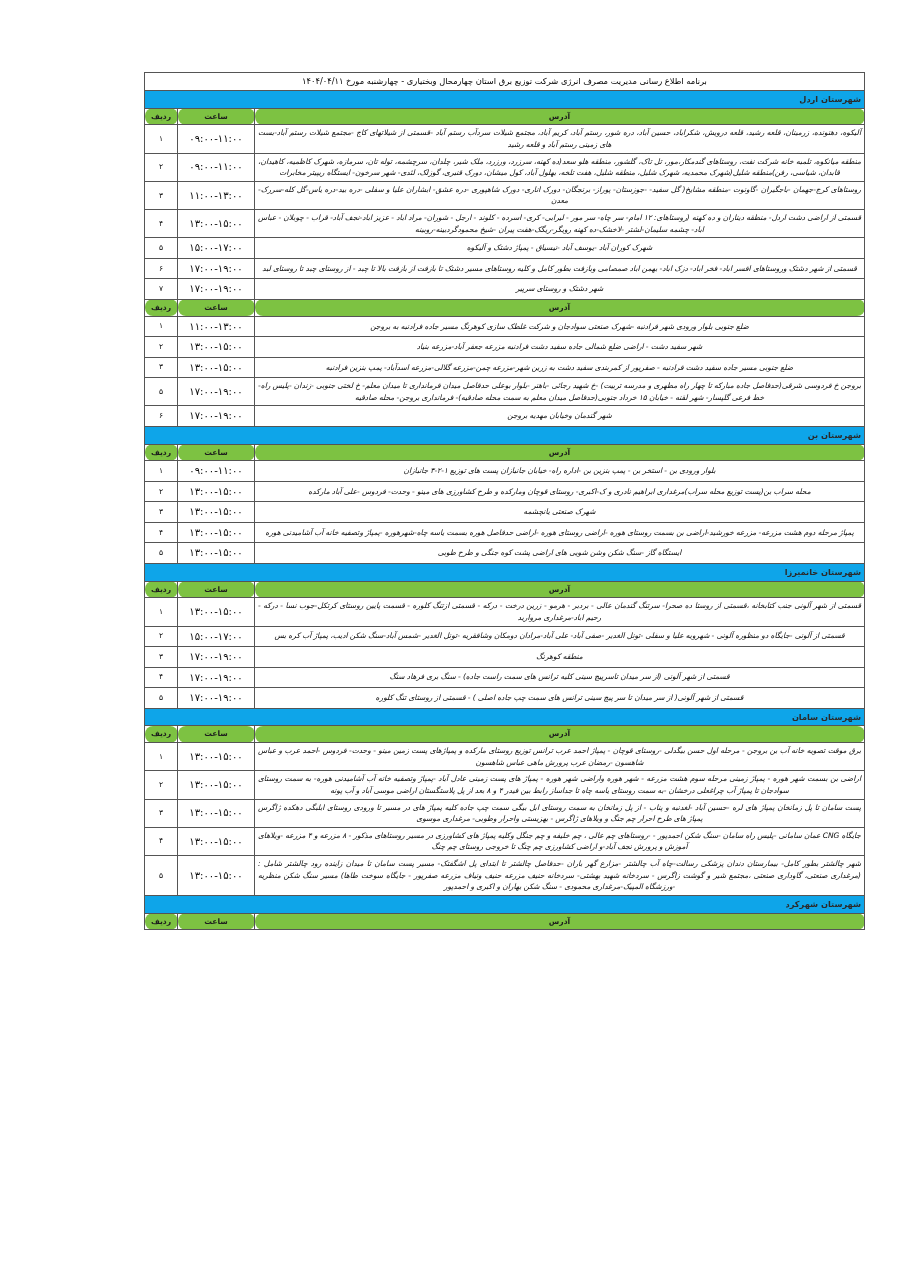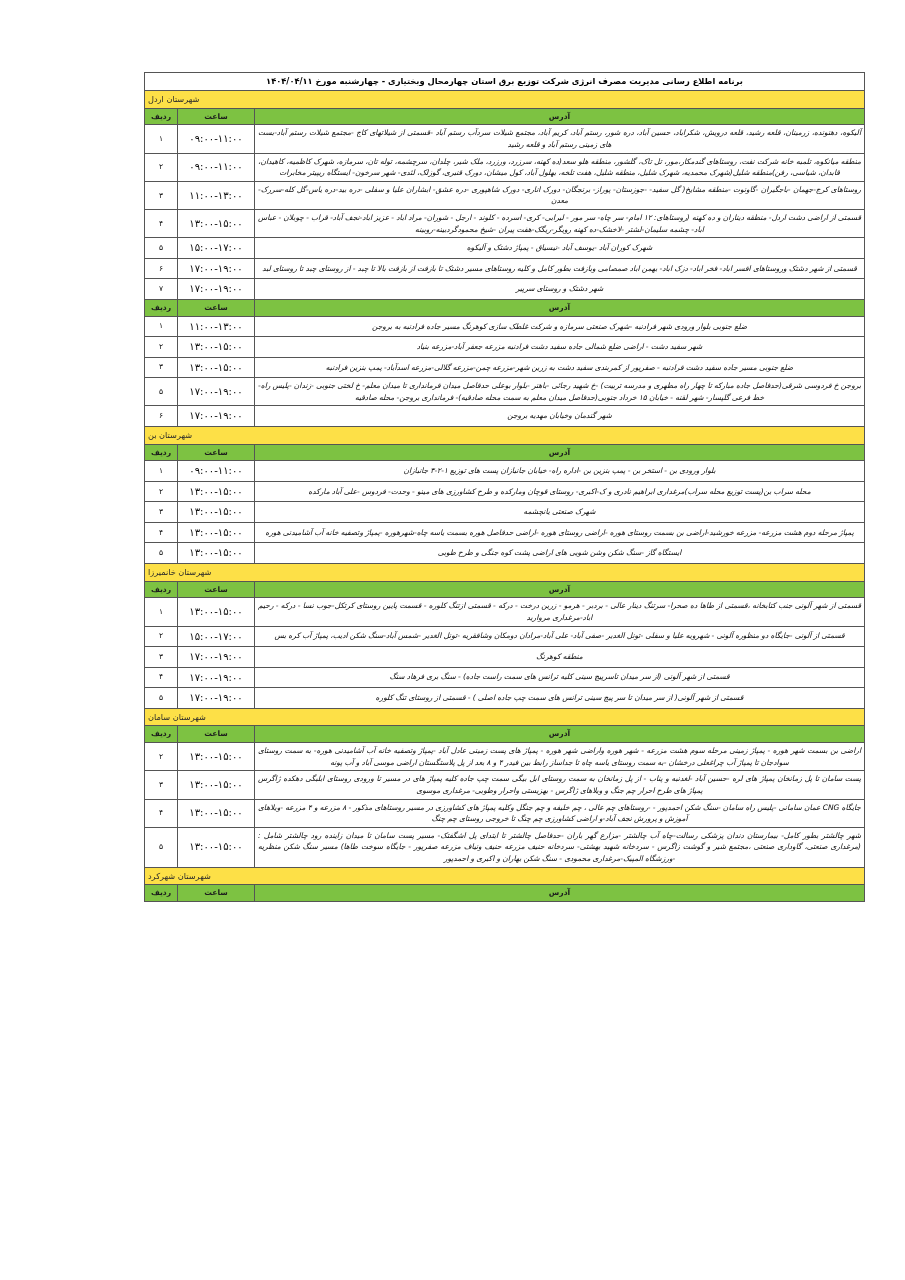--- a/index.html
+++ b/index.html
@@ -38,41 +38,42 @@
   
   col.c-addr  { width: 610px; }
   col.c-time  { width: 77px; }
   col.c-row   { width: 33px; }
 
   .title-row td {
     border: 1px solid #3c3c3c;
     background: #ffffff;
     text-align: center;
     font-size: 8.3px;
-    font-weight: bold;
+    font-weight: normal;
     color: #000000;
     padding: 6px 4px 7px 4px;
     letter-spacing: 0;
   }
   .county-row td {
-    background: #fde047;
-    text-align: left;
+    background: #0ea5e9;
+    text-align: right;
     font-size: 8.2px;
-    font-weight: normal;
+    font-weight: bold;
     color: #2b2b2b;
     padding: 3px 4px;
     border: 1px solid #3c3c3c;
   }
   .head-row td {
     background: #7dc242;
     text-align: center;
     font-size: 7.6px;
     font-weight: bold;
     color: #1d1d1d;
     padding: 3px 4px;
+    border-radius: 8px;
   }
   .data-row td {
     background: #ffffff;
     font-size: 7.5px;
     color: #0a0a0a;
   }
   td.addr {
     text-align: justify;
     text-align-last: center;
     padding: 4px 6px 5px 6px;
@@ -152,21 +153,21 @@
           <td class="addr short">شهر دشتک  و روستای سرپیر</td>
           <td class="time">۱۷:۰۰-۱۹:۰۰</td>
           <td class="rownum">۷</td>
         </tr>
         <tr class="head-row">
           <td>آدرس</td>
           <td>ساعت</td>
           <td>ردیف</td>
         </tr>
         <tr class="data-row">
-          <td class="addr short">ضلع جنوبی بلوار ورودی شهر فرادنبه -شهرک صنعتی سرمازه و شرکت غلطک سازی کوهرنگ مسیر جاده فرادنبه به بروجن</td>
+          <td class="addr short">ضلع جنوبی بلوار ورودی شهر فرادنبه -شهرک صنعتی سوادجان و شرکت غلطک سازی کوهرنگ مسیر جاده فرادنبه به بروجن</td>
           <td class="time">۱۱:۰۰-۱۳:۰۰</td>
           <td class="rownum">۱</td>
         </tr>
         <tr class="data-row">
           <td class="addr short">شهر سفید دشت - اراضی ضلع شمالی جاده سفید دشت فرادنبه مزرعه جعفر آباد-مزرعه بنیاد</td>
           <td class="time">۱۳:۰۰-۱۵:۰۰</td>
           <td class="rownum">۲</td>
         </tr>
         <tr class="data-row">
           <td class="addr short">ضلع جنوبی مسیر جاده سفید دشت فرادنبه  - صفرپور از کمربندی سفید دشت به زرین شهر-مزرعه چمن-مزرعه گلالی-مزرعه اسدآباد- پمپ بنزین فرادنبه</td>
@@ -218,21 +219,21 @@
         </tr>
         <tr class="county-row">
           <td colspan="3">شهرستان خانمیرزا</td>
         </tr>
         <tr class="head-row">
           <td>آدرس</td>
           <td>ساعت</td>
           <td>ردیف</td>
         </tr>
         <tr class="data-row">
-          <td class="addr">قسمتی از شهر آلونی جنب کتابخانه ،قسمتی از طاها  ده صحرا- سرتنگ دینار عالی - بردبر - هرمو - زرین درخت - درکه - قسمتی ازتنگ کلوره - قسمت پایین روستای کرتکل-جوب نسا  - درکه  -  رحیم اباد-مرغداری مروارید</td>
+          <td class="addr">قسمتی از شهر آلونی جنب کتابخانه ،قسمتی از روستا  ده صحرا- سرتنگ گندمان عالی - بردبر - هرمو - زرین درخت - درکه - قسمتی ازتنگ کلوره - قسمت پایین روستای کرتکل-جوب نسا  - درکه  -  رحیم اباد-مرغداری مروارید</td>
           <td class="time">۱۳:۰۰-۱۵:۰۰</td>
           <td class="rownum">۱</td>
         </tr>
         <tr class="data-row">
           <td class="addr">قسمتی از آلونی -جایگاه دو منظوره آلونی - شهرویه علیا و سفلی -تونل الغدیر -صفی آباد- علی آباد-مرادان دومکان وشافقریه -تونل الغدیر -شمس آباد-سنگ شکن ادیب، پمپاژ آب کره بس</td>
           <td class="time">۱۵:۰۰-۱۷:۰۰</td>
           <td class="rownum">۲</td>
         </tr>
         <tr class="data-row">
           <td class="addr short">منطقه کوهرنگ</td>
@@ -251,20 +252,25 @@
         </tr>
         <tr class="county-row">
           <td colspan="3">شهرستان سامان</td>
         </tr>
         <tr class="head-row">
           <td>آدرس</td>
           <td>ساعت</td>
           <td>ردیف</td>
         </tr>
         <tr class="data-row">
+          <td class="addr">برق موقت تصویه خانه آب بن بروجن - مرحله اول حسن بیگدلی -روستای قوچان - پمپاژ احمد عرب ترانس توزیع روستای مارکده و پمپاژهای پست زمین مینو - وحدت- فردوس -احمد عرب و عباس شاهسون -رمضان عرب پرورش ماهی عباس شاهسون</td>
+          <td class="time">۱۳:۰۰-۱۵:۰۰</td>
+          <td class="rownum">۱</td>
+        </tr>
+        <tr class="data-row">
           <td class="addr">اراضی بن بسمت شهر هوره - پمپاژ زمینی مرحله سوم هشت مزرعه - شهر هوره واراضی شهر  هوره - پمپاژ های پست زمینی عادل آباد -پمپاژ وتصفیه خانه آب آشامیدنی هوره- به سمت روستای سوادجان تا پمپاژ آب چراغعلی درخشان -به سمت  روستای یاسه چاه تا جداساز رابط بین فیدر ۴ و ۸ بعد از پل پلاستگستان اراضی موسی آباد و آب پونه</td>
           <td class="time">۱۳:۰۰-۱۵:۰۰</td>
           <td class="rownum">۲</td>
         </tr>
         <tr class="data-row">
           <td class="addr">پست سامان تا پل زمانخان  پمپاژ های لره -حسین آباد -لغدنبه و پناب  - از پل زمانخان به سمت روستای  ابل بیگی سمت چپ جاده کلیه پمپاژ های در مسیر تا ورودی روستای ابلبگی دهکده ژاگرس پمپاژ های طرح احرار چم جنگ و ویلاهای ژاگرس - بهزیستی واحرار وطوبی- مرغداری موسوی</td>
           <td class="time">۱۳:۰۰-۱۵:۰۰</td>
           <td class="rownum">۳</td>
         </tr>
         <tr class="data-row">

